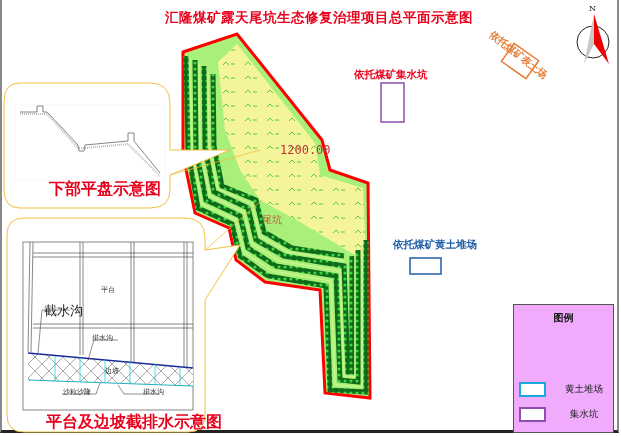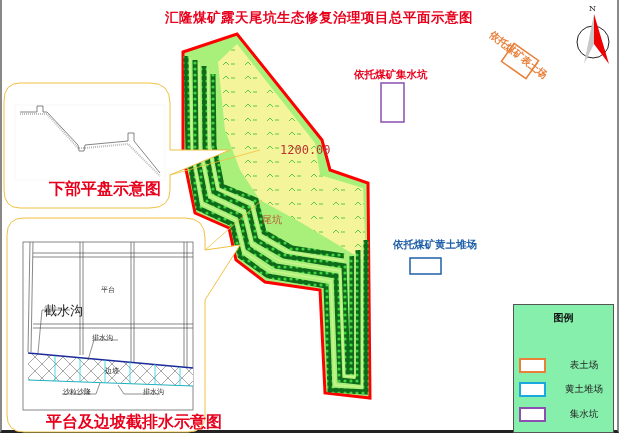--- a/index.html
+++ b/index.html
@@ -4,21 +4,21 @@
 <style>
   html,body{margin:0;padding:0;background:#fff;}
   body{width:621px;height:436px;position:relative;overflow:hidden;font-family:"DejaVu Serif","Liberation Serif",serif;}
   .frame{position:absolute;left:0;top:0;width:619px;height:433px;border-left:2px solid #888;border-right:2px solid #888;border-bottom:3px solid #222;box-sizing:border-box;}
   .title{position:absolute;left:165px;top:9px;font-size:13.5px;font-weight:bold;color:#e8001c;letter-spacing:0.5px;white-space:nowrap;}
   .lbl{position:absolute;font-size:10.5px;font-weight:bold;white-space:nowrap;}
   .red{color:#e8001c;}
   .blue{color:#1f5fa8;}
   .orange{color:#e8803a;}
   .callout-title{position:absolute;font-size:16px;font-weight:bold;color:#e8001c;white-space:nowrap;}
-  .legend{position:absolute;left:513px;top:304px;width:101px;height:129px;border:1px solid #555;background:#86efac;box-sizing:border-box;}
+  .legend{position:absolute;left:513px;top:304px;width:101px;height:129px;border:1px solid #555;background:#f0abfc;box-sizing:border-box;}
   .legend .lg-title{position:absolute;left:0;width:100%;top:6px;text-align:center;font-size:10px;font-weight:bold;color:#111;}
   .legend .row{position:absolute;left:5px;height:16px;width:92px;}
   .legend .sw{position:absolute;left:0;top:0;width:27px;height:15px;box-sizing:border-box;border:2px solid;background:#fff;}
   .legend .txt{position:absolute;left:36px;width:58px;text-align:center;top:1px;font-size:9.5px;color:#222;}
   .svgfull{position:absolute;left:0;top:0;}
 </style>
 </head>
 <body>
 
 <div class="frame"></div>
@@ -133,24 +133,20 @@
 <div style="position:absolute;left:101px;top:285px;font-size:7px;color:#222;">平台</div>
 <div style="position:absolute;left:44px;top:302px;font-size:13px;color:#222;">截水沟</div>
 <div style="position:absolute;left:92px;top:333px;font-size:7px;color:#222;">排水沟</div>
 <div style="position:absolute;left:105px;top:366px;font-size:7px;color:#222;">边坡</div>
 <div style="position:absolute;left:63px;top:387px;font-size:7px;color:#222;">沙粒沙隆</div>
 <div style="position:absolute;left:143px;top:387px;font-size:7px;color:#222;">排水沟</div>
 <div class="callout-title" style="left:46px;top:412px;">平台及边坡截排水示意图</div>
 
 <div class="legend">
   <div class="lg-title">图例</div>
-  <div class="row" style="top:53px;">
-    <div class="sw" style="border-color:#e8803a;"></div>
-    <div class="txt">表土场</div>
-  </div>
   <div class="row" style="top:102px;">
     <div class="sw" style="border-color:#8a4fb0;"></div>
     <div class="txt">集水坑</div>
   </div>
   <div class="row" style="top:77px;">
     <div class="sw" style="border-color:#1aa8e0;"></div>
     <div class="txt">黄土堆场</div>
   </div>
 </div>
 

